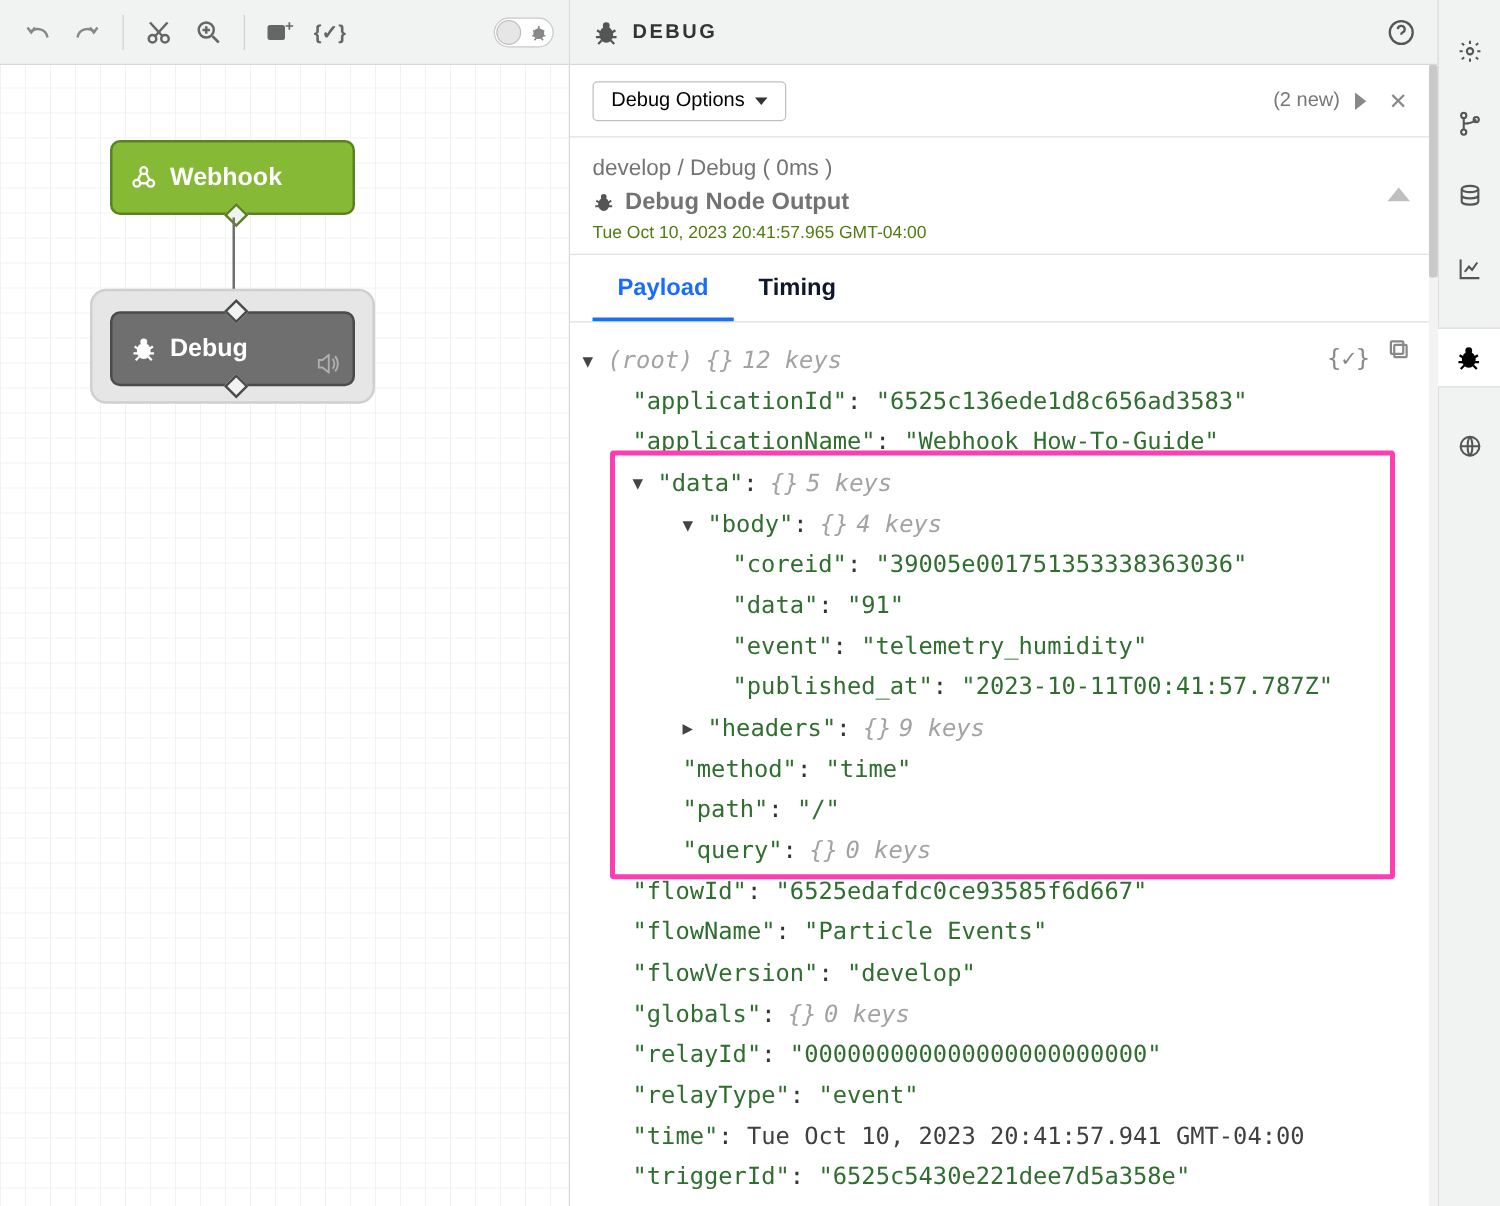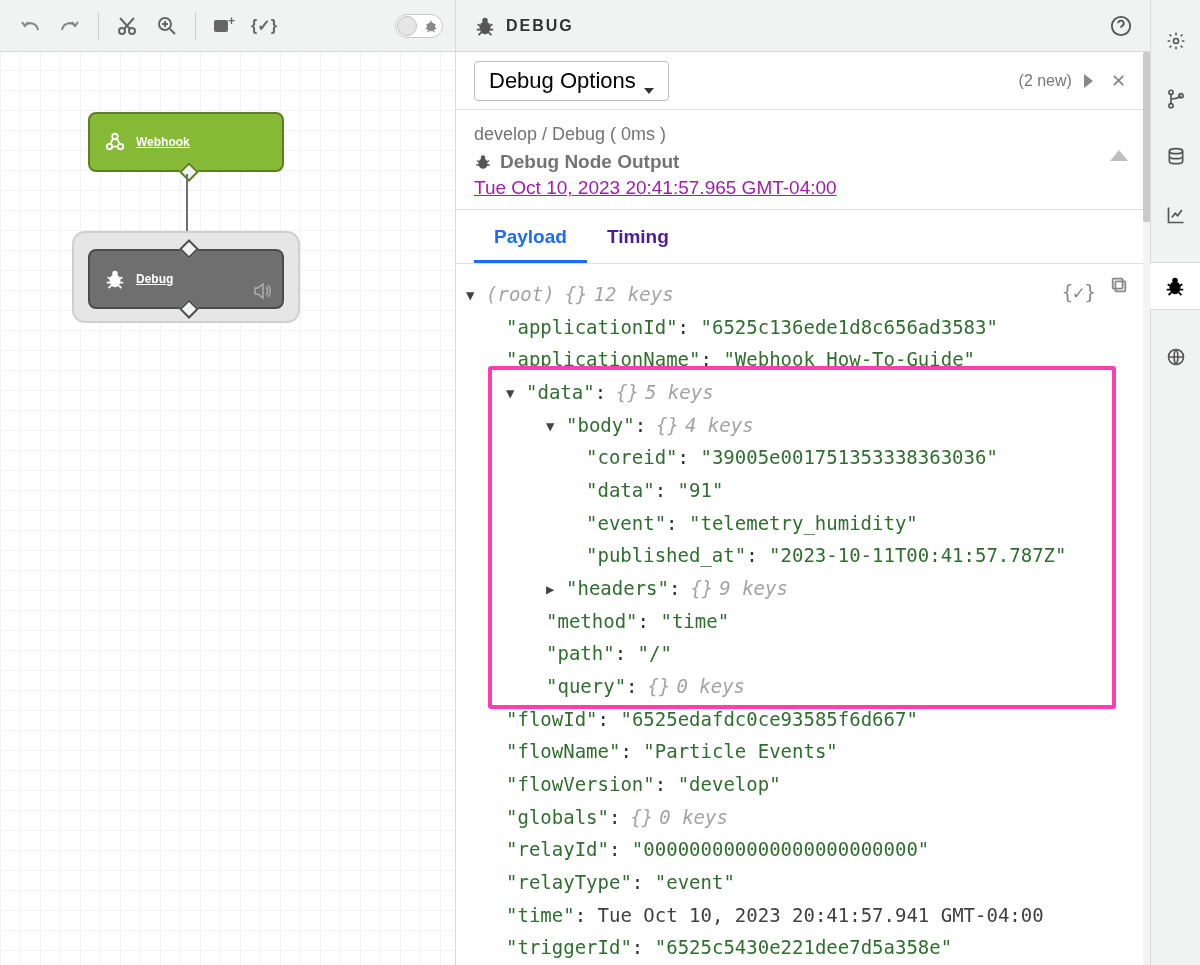--- a/index.html
+++ b/index.html
@@ -86,21 +86,21 @@
     align-items: center;
     padding-left: 14px;
     gap: 10px;
   }
   .node.webhook {
     left: 88px; top: 60px;
     background: #86b935;
     border: 2px solid #5d8120;
     color: #FFF;
   }
-  .node-label { font-weight: 600; font-size: 12px; text-decoration: underline; }
+  .node-label { font-weight: 600; font-size: 20px; }
   .port {
     position: absolute;
     width: 14px; height: 14px;
     background: #f1f2f2;
     border: 2px solid #666;
     transform: rotate(45deg);
   }
   .node.webhook .port { bottom: -9px; left: 92px; border-color: #5d8120; }
   .debug-sel {
     position: absolute;
@@ -158,43 +158,43 @@
     align-items:center;
     padding: 0 18px;
     border-bottom: 1px solid #e1e1e1;
     gap: 10px;
   }
   .dp-opts {
     border:1px solid #bfbfbf;
     background:#fff;
     border-radius:4px;
     padding: 6px 14px;
-    font-size: 22px;
-    display:flex; align-items:flex-end; gap:8px;
+    font-size: 16px;
+    display:flex; align-items:center; gap:8px;
     cursor:pointer;
   }
   .caret-dn { width:0;height:0;border-left:5px solid transparent;border-right:5px solid transparent;border-top:6px solid #333; }
   .dp-new { margin-left:auto; color:#777; font-size:16px; display:flex; align-items:center; gap:12px;}
   .tri-right { width:0;height:0;border-top:7px solid transparent;border-bottom:7px solid transparent;border-left:9px solid #888; }
   .close-x { font-size:18px; color:#888; cursor:pointer; padding:6px;}
   .dp-meta {
     padding: 14px 18px 10px;
     border-bottom: 1px solid #e1e1e1;
     position:relative;
   }
   .breadcrumb { color:#737373; font-size:18px; margin-bottom:6px;}
   .node-output { font-weight:600; color:#737373; font-size:19px; display:flex; align-items:center; gap:8px;}
-  .timestamp { color:#a21caf; font-size:19px; margin-top:4px;text-decoration:underline;}
+  .timestamp { color:#4d7c0f; font-size:14px; margin-top:4px;}
   .collapse-tri {
     position:absolute; right:22px; top:40px;
     width:0;height:0;border-left:9px solid transparent;border-right:9px solid transparent;border-bottom:11px solid #bfbfbf;
     cursor:pointer;
   }
   .tabs { display:flex; gap:0; padding: 0 18px; border-bottom:1px solid #e1e1e1;}
-  .tab { padding:16px 20px 12px; font-size:19px; font-weight:600; color:#4c1d95; cursor:pointer; border-bottom:3px solid transparent;}
+  .tab { padding:16px 20px 12px; font-size:19px; font-weight:600; color:#0f172a; cursor:pointer; border-bottom:3px solid transparent;}
   .tab.active { color:#1a6cff; border-color:#1a6cff; }
   
   .tree-wrap {
     padding: 14px 18px 10px 10px;
     font-family: ui-monospace, SFMono-Regular, Menlo, monospace;
     font-size: 19px;
     line-height: 1.72;
     flex:1;
     overflow:auto;
     position:relative;

